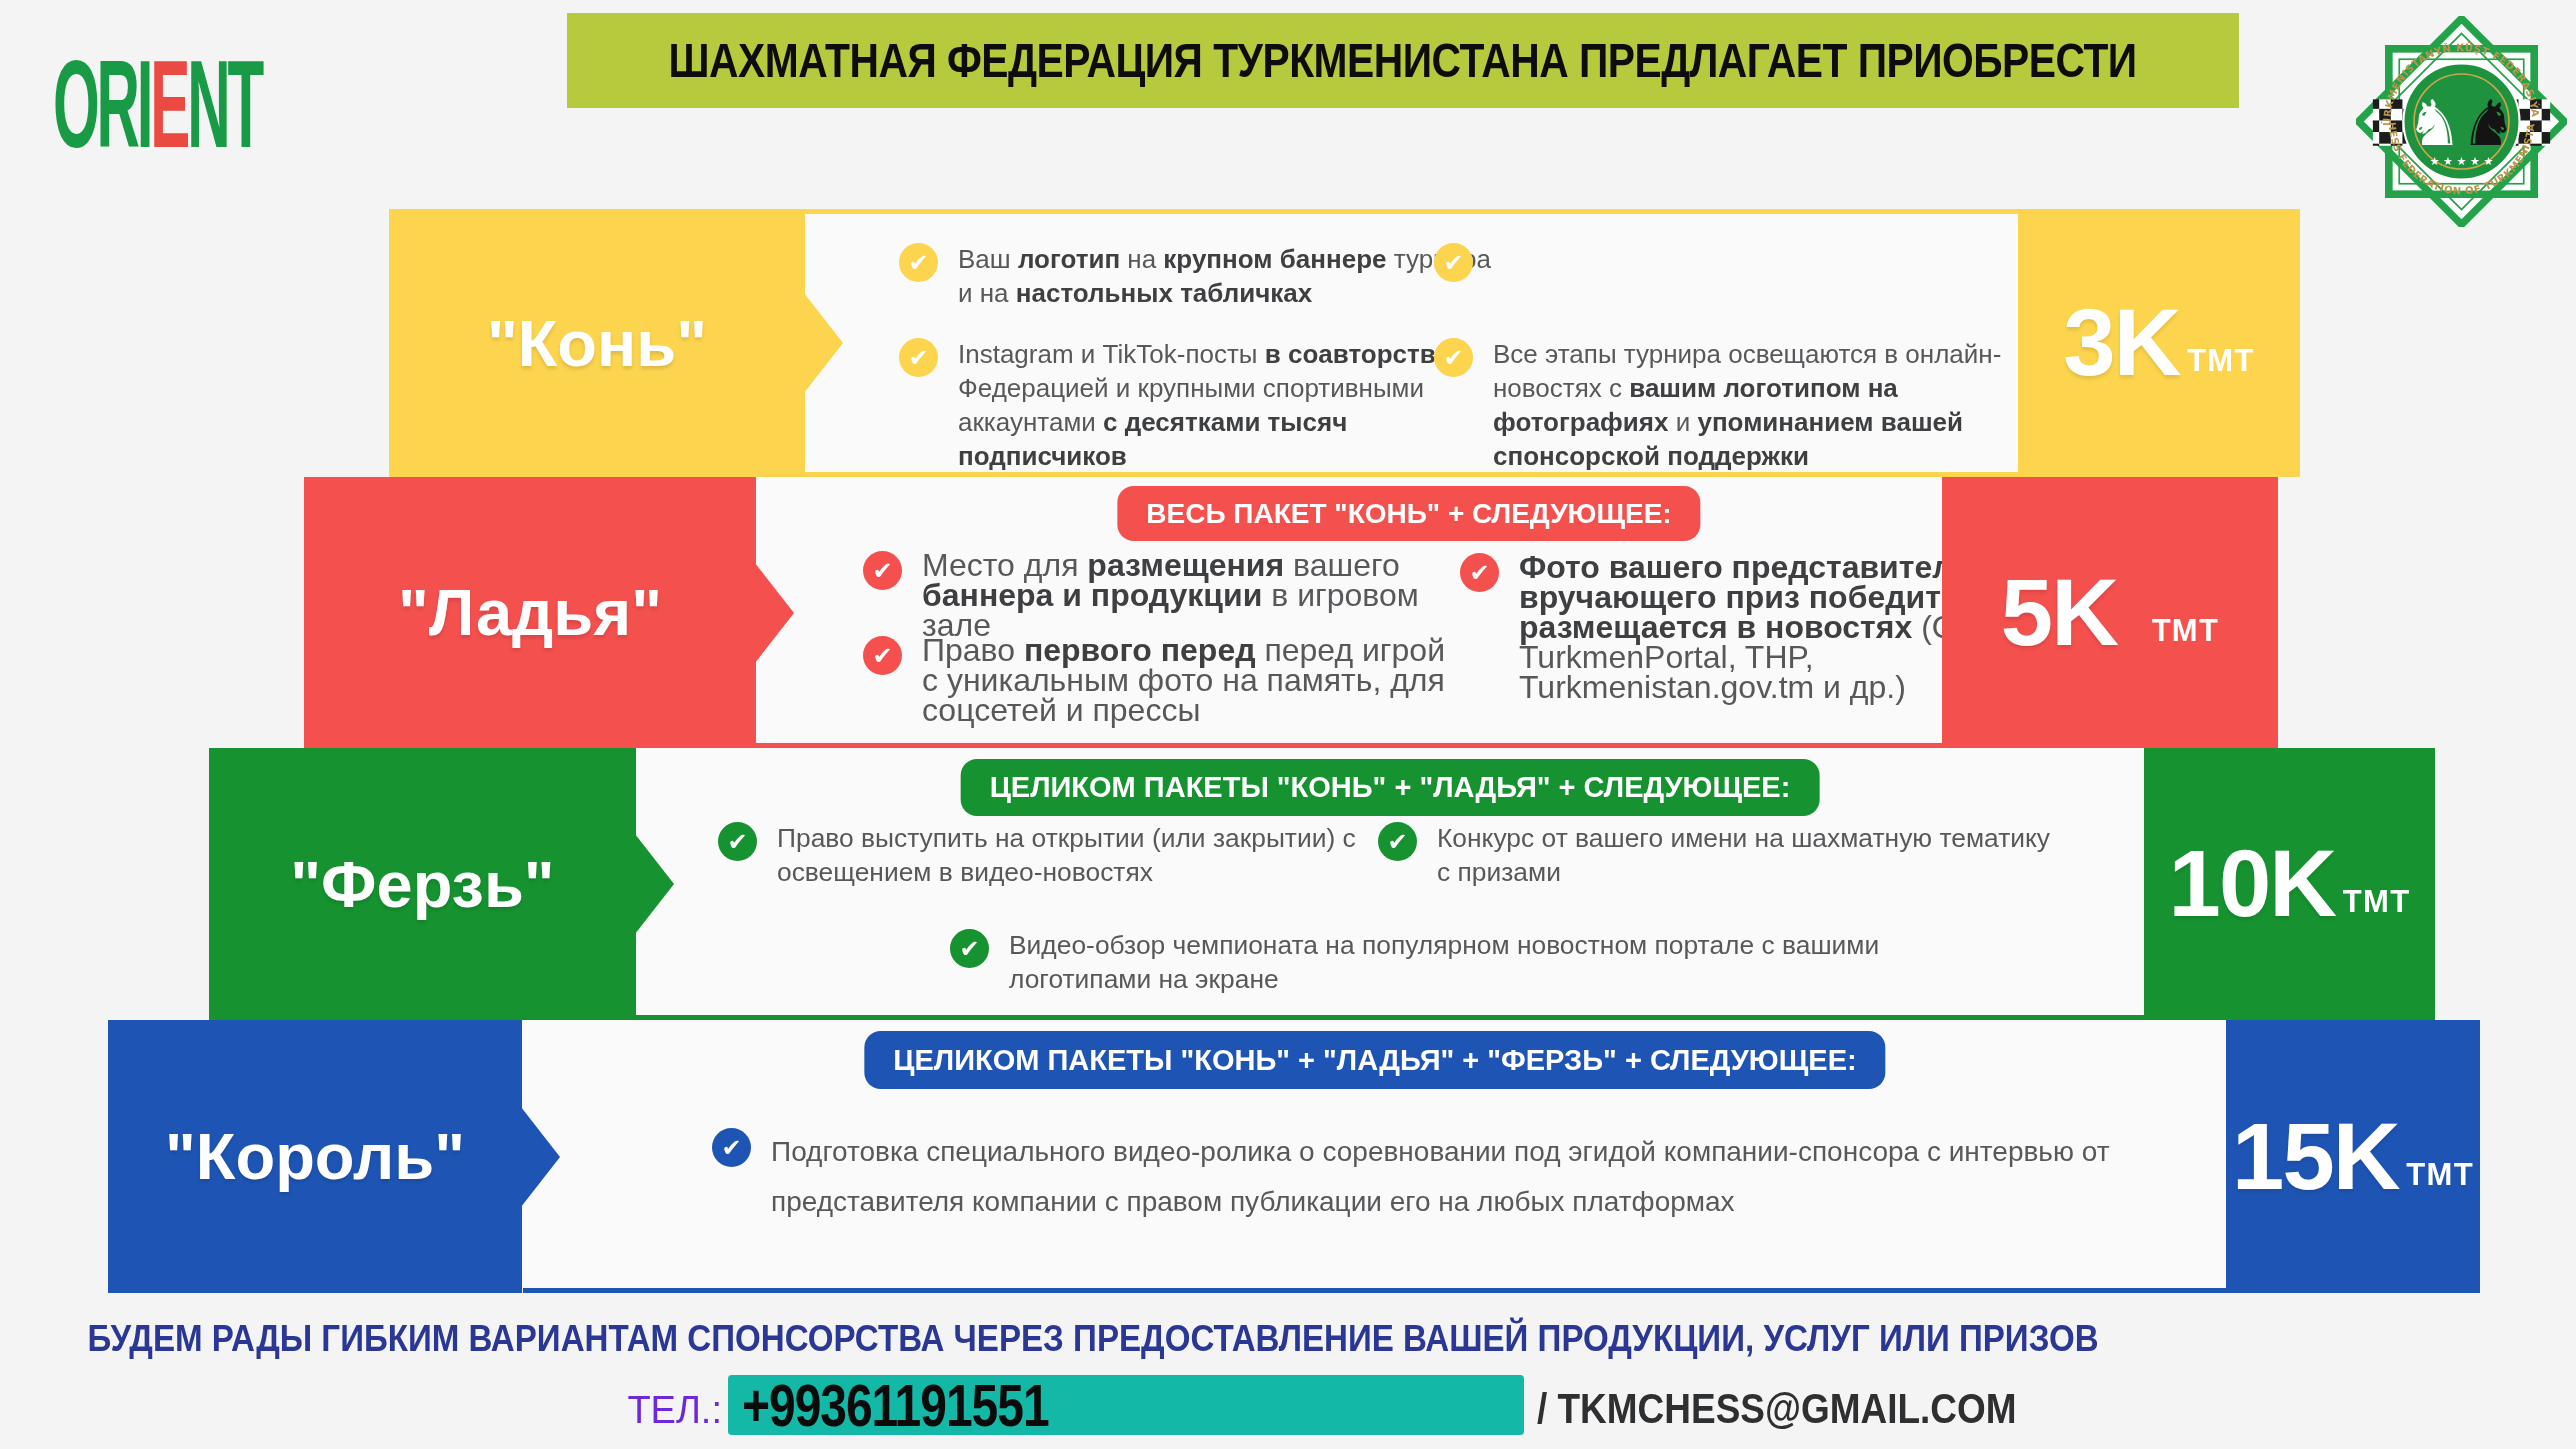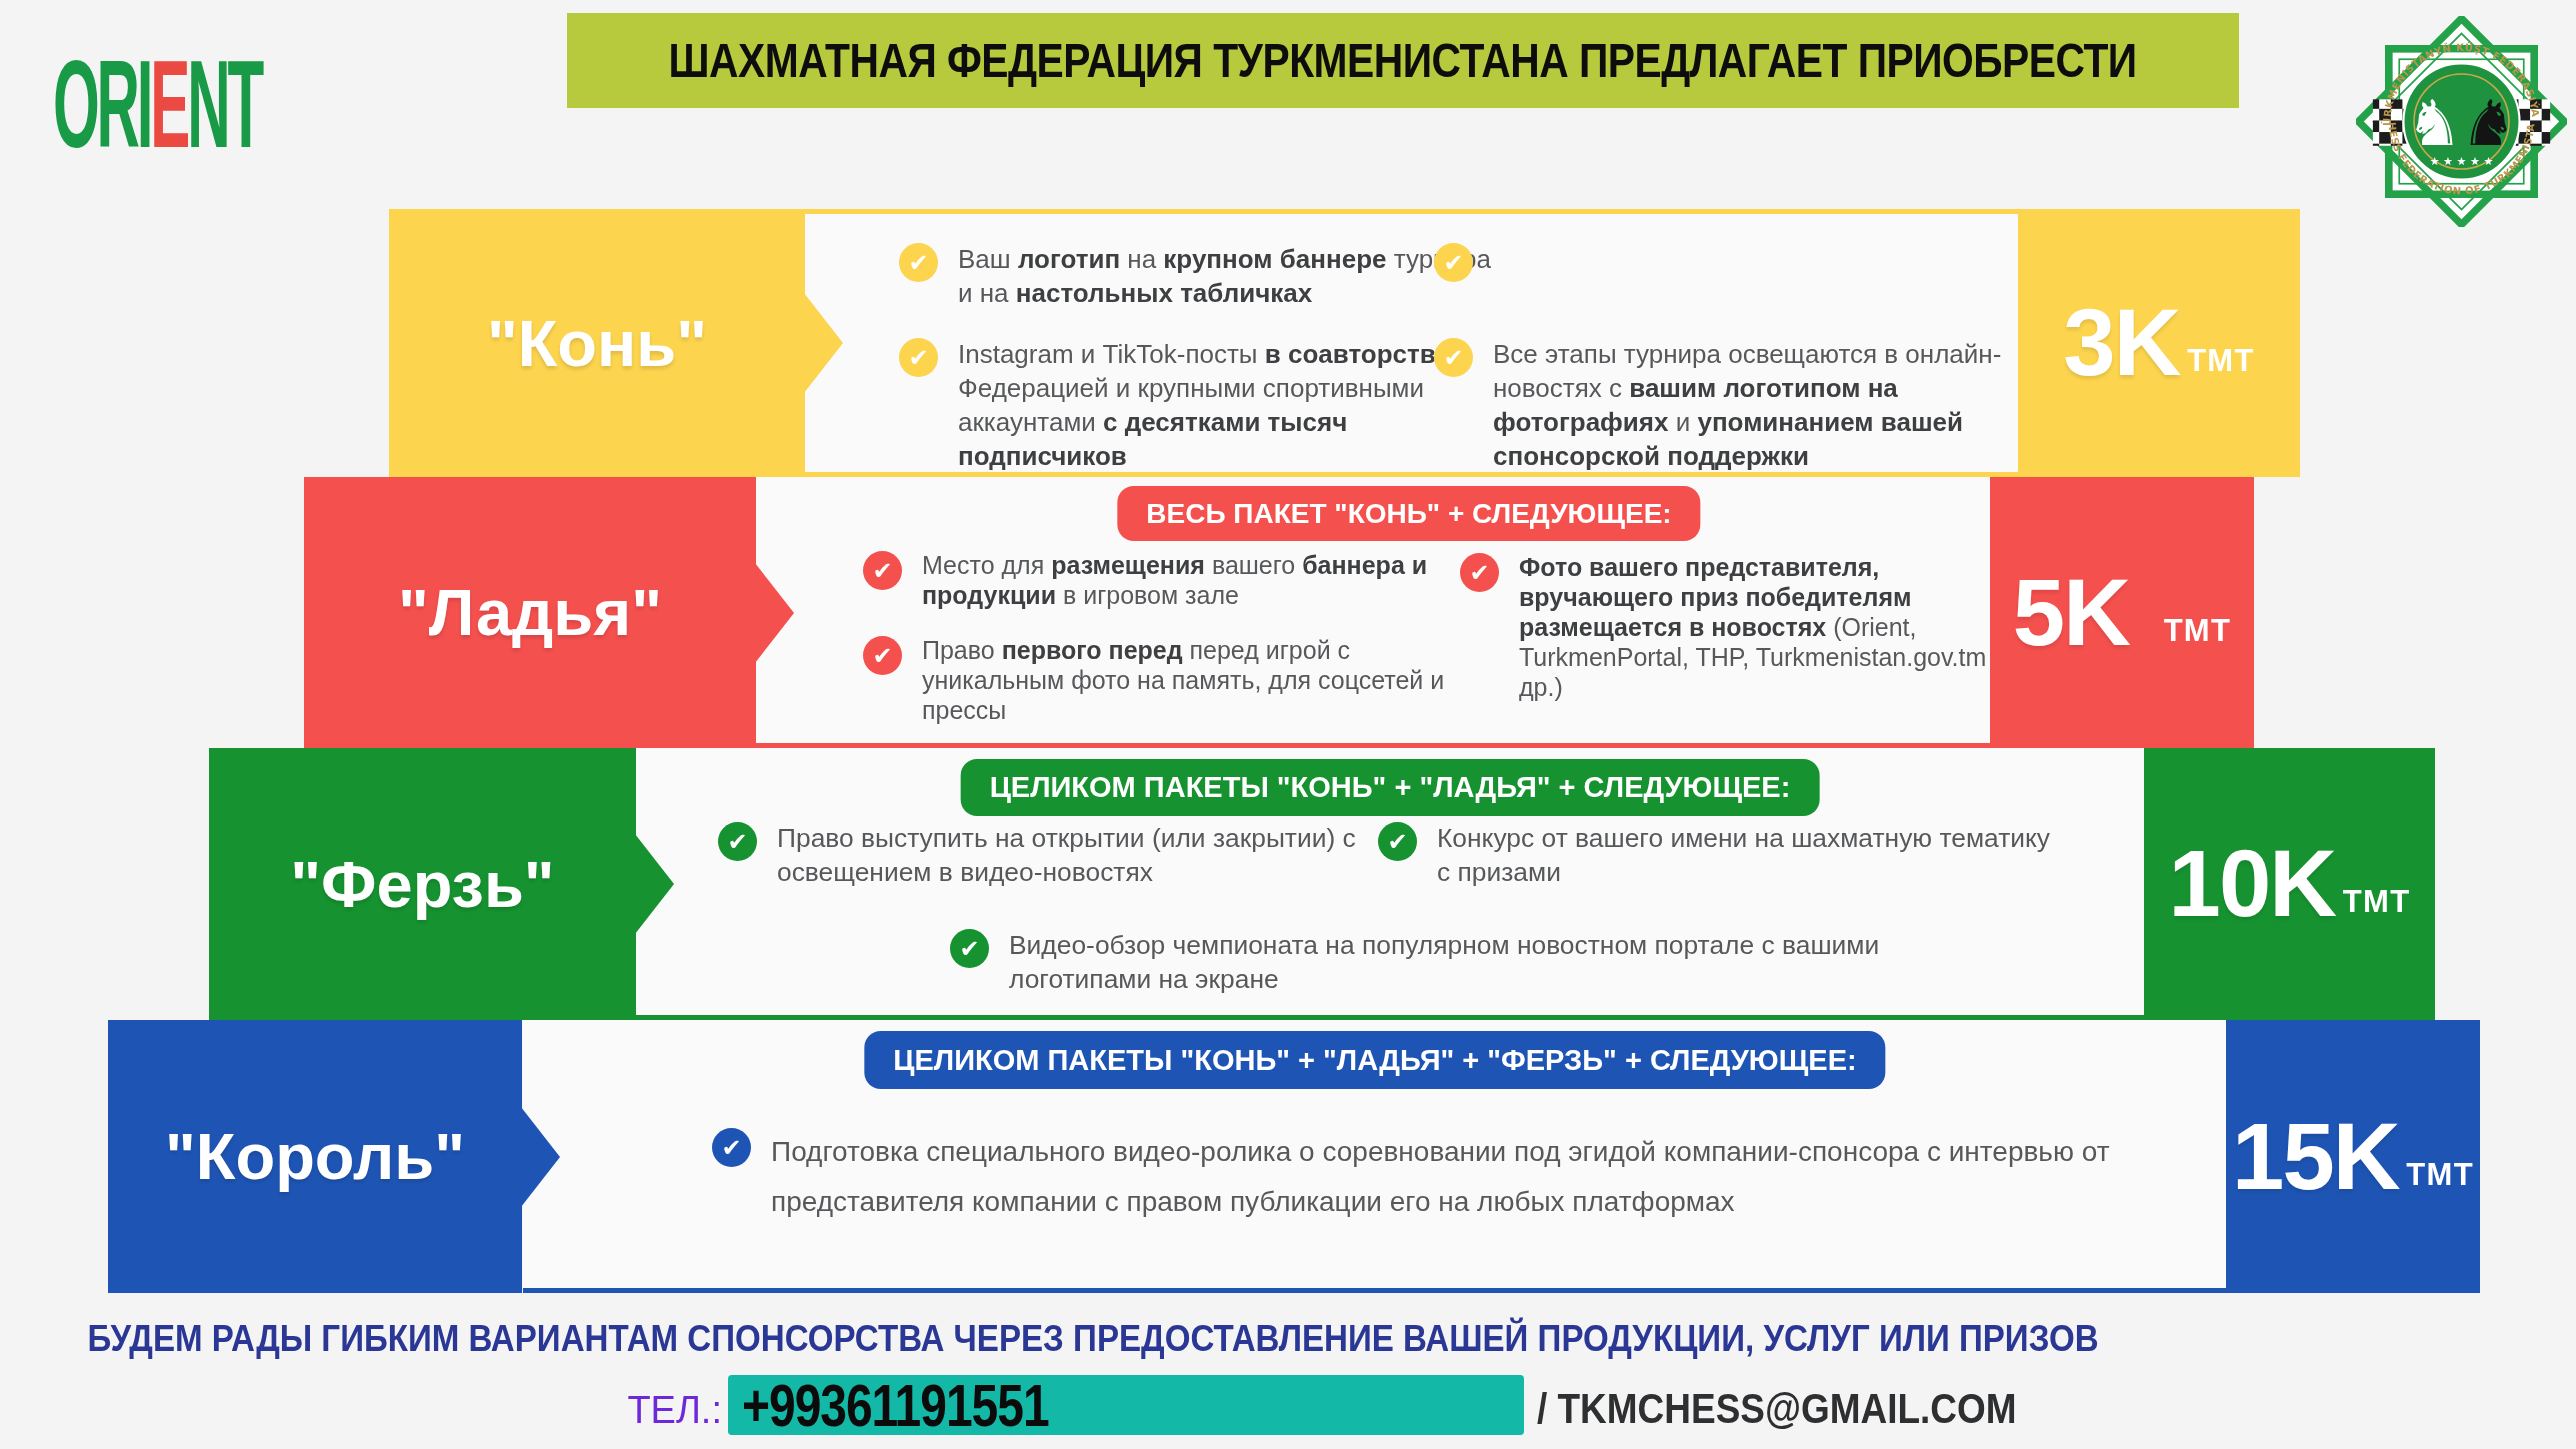--- a/index.html
+++ b/index.html
@@ -66,21 +66,21 @@
   }
   .t-kon .content{left:805px;width:1213px;border-top:5px solid var(--c);}
   .t-lad .content{left:756px;width:1306px;}
   .t-fer .content{left:636px;width:1508px;}
   .t-kor .content{left:523px;width:1704px;}
   .price{
     position:absolute;top:0;height:100%;background:var(--c);
     display:flex;align-items:center;justify-content:center;z-index:2;
   }
   .t-kon .price{left:2018px;width:282px;}
-  .t-lad .price{left:1990px;width:264px;gap:27px;}
+  .t-lad .price{left:1942px;width:336px;gap:27px;}
   .t-fer .price{left:2144px;width:291px;}
   .t-kor .price{left:2226px;width:254px;}
   .knum{color:#fff;font-weight:800;font-size:94px;line-height:1;letter-spacing:-1.9px;
         text-shadow:0 2.5px 3.8px rgba(0,0,0,0.10);}
   .tmt{color:#fff;font-weight:600;font-size:31px;margin:36px 0 0 7.5px;letter-spacing:1.3px;}
   .badge{
     position:absolute;left:50%;transform:translateX(-50%);
     background:var(--c);color:#fff;font-weight:700;white-space:nowrap;
     border-radius:16.4px;padding:0 29px;
   }
@@ -89,21 +89,21 @@
   .t-kor .badge{top:11.3px;font-size:29px;height:58px;line-height:58px;}
   .item{position:absolute;display:flex;align-items:flex-start;}
   .chk{
     width:39px;height:39px;border-radius:50%;background:var(--c);
     color:#fff;font-size:24px;line-height:39px;text-align:center;
     flex:0 0 39px;margin-right:20px;margin-top:1.3px;
   }
   .item p{margin:0;color:#57585a;}
   .item .b{font-weight:700;color:#3e3f41;}
   .t-kon .item p{font-size:26px;line-height:34px;}
-  .t-lad .item p{font-size:25px;line-height:30px;}
+  .t-lad .item p{font-size:32px;line-height:30px;}
   .t-fer .item p{font-size:26.4px;line-height:34px;}
   .t-kor .item p{font-size:28px;line-height:50px;}
   
   .t-kon .i1{left:94px;top:28px;width:604px;}
   .t-kon .i2{left:94px;top:123px;width:623px;}
   .t-kon .i3{left:629px;top:28px;width:566px;}
   .t-kon .i4{left:629px;top:123px;width:579px;}
   .t-lad .i1{left:107px;top:73px;width:604px;}
   .t-lad .i2{left:107px;top:158px;width:604px;}
   .t-lad .i3{left:704px;top:75px;width:579px;}

